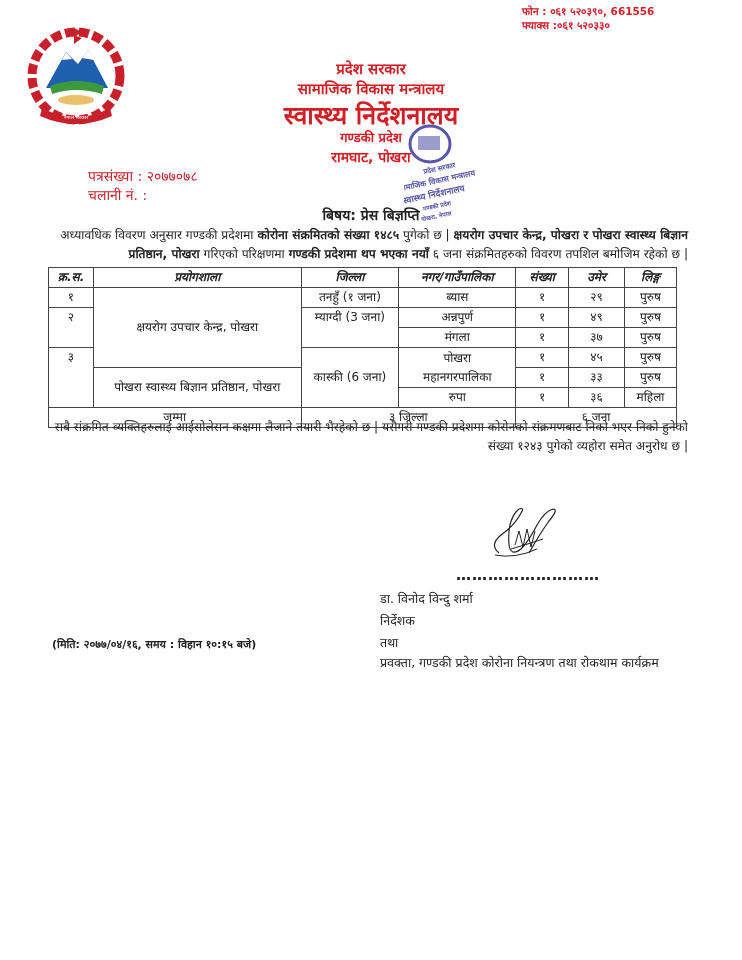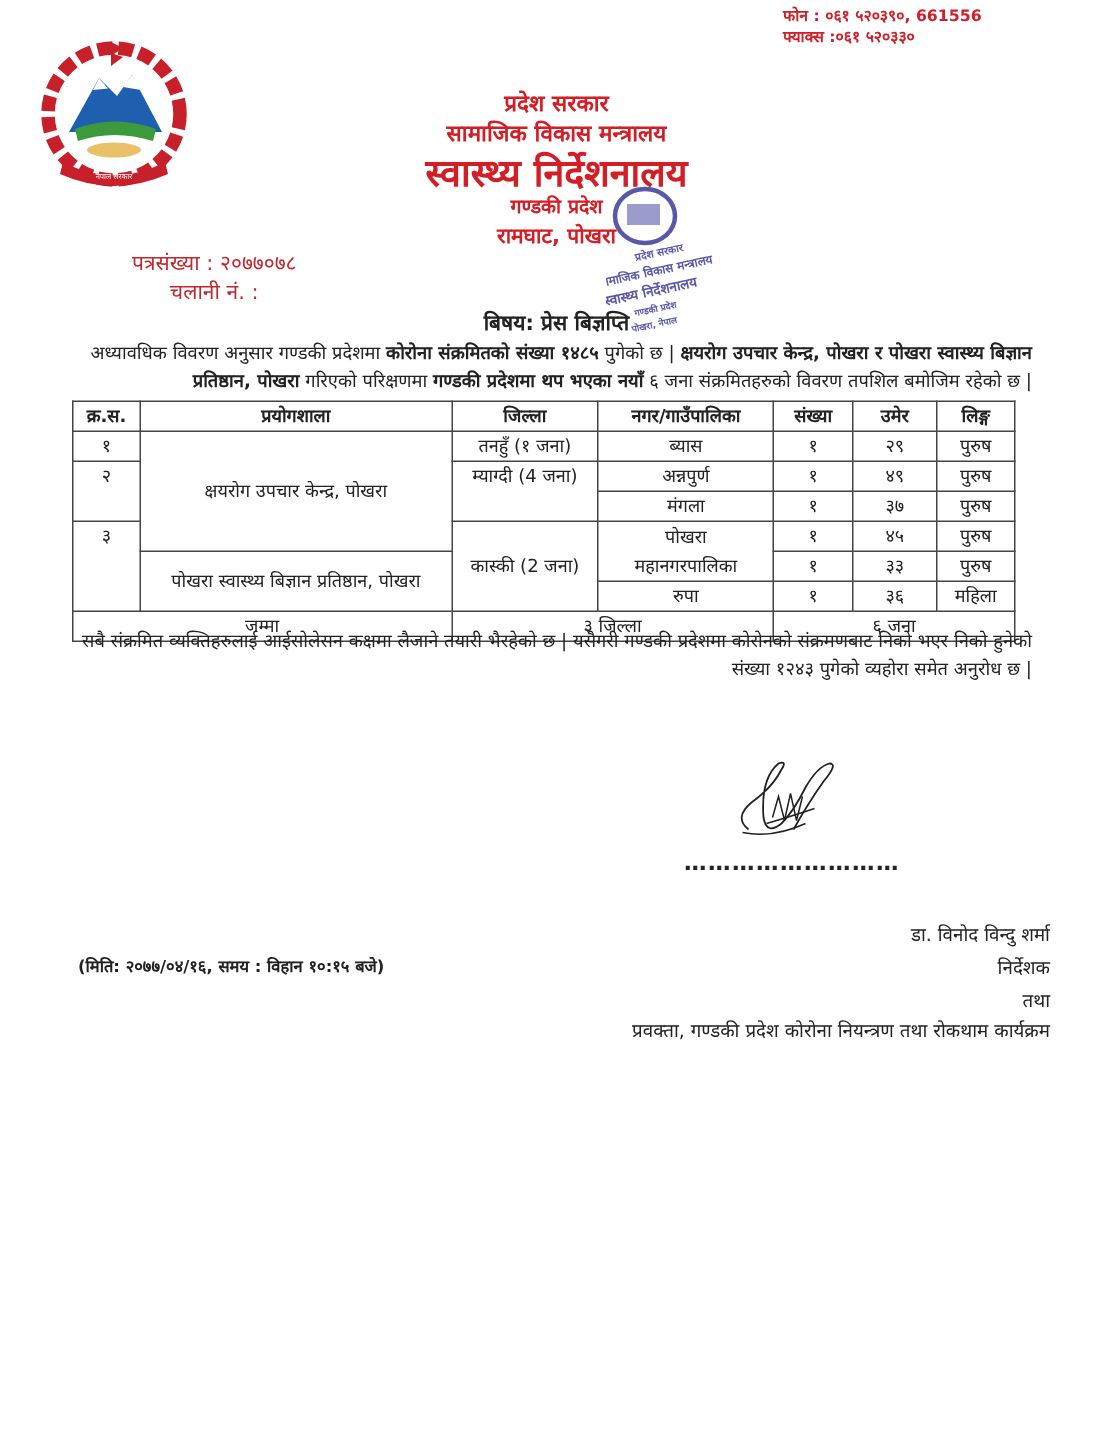--- a/index.html
+++ b/index.html
@@ -9,33 +9,33 @@
   .contact { left:522px; top:4px; color:#d0202a; font-size:10.5px; font-weight:bold; line-height:14px; }
   .contact div { white-space:nowrap; }
   .emblem { left:22px; top:22px; width:108px; height:108px; }
   .hdr { left:0; width:742px; text-align:center; color:#d41e26; font-weight:bold; white-space:nowrap; }
   .h1 { top:58px; font-size:15px; }
   .h2 { top:78px; font-size:15px; }
   .h3 { top:97px; font-size:25px; }
   .h4 { top:128px; font-size:13px; }
   .h5 { top:147px; font-size:14px; }
   .refs { left:88px; top:167px; color:#c1272d; font-size:14px; line-height:19px; }
-  .refs div { white-space:nowrap;text-align:center; }
+  .refs div { white-space:nowrap; }
   .stamp { left:404px; top:122px; width:80px; height:110px; }
   .subject { left:0; width:742px; top:205px; text-align:center; font-size:14px; font-weight:bold; color:#222; }
   .para { left:48px; width:640px; font-size:12.2px; line-height:19px; color:#222;text-align:right; }
   .p1 { top:226px; }
   .para b { font-weight:bold; }
   table.data { position:absolute; left:48px; top:267px; width:629px; border-collapse:collapse; font-size:12px; color:#222; }
   table.data td, table.data th { border:1px solid #444; text-align:center; padding:0; height:19px; line-height:19px; }
-  table.data th { font-weight:bold; }
+  table.data th { font-weight:bold;font-style:italic; }
   .p2 { top:418px; }
   .sig { left:485px; top:505px; width:80px; height:60px; }
   .dots { left:456px; top:566px; width:146px; font-size:15px; letter-spacing:1px; color:#222; font-weight:bold; white-space:nowrap; }
-  .signer { left:380px; width:320px; text-align:right; font-size:12.5px; line-height:22px; color:#222;margin-top:24px; }
+  .signer { left:380px; width:320px; text-align:left; font-size:12.5px; line-height:22px; color:#222; }
   .s1 { top:588px; } .s2 { top:610px; } .s3 { top:632px; } .s4 { top:652px; }
   .date { left:52px; top:636px; font-size:11px; font-weight:bold; color:#222; white-space:nowrap; }
 </style>
 </head>
 <body>
 
 <div class="abs contact">
   <div>फोन : ०६१ ५२०३९०, 661556</div>
   <div>फ्याक्स :०६१ ५२०३३०</div>
 </div>
@@ -110,35 +110,35 @@
     <td>१</td>
     <td rowspan="4">क्षयरोग उपचार केन्द्र, पोखरा</td>
     <td>तनहुँ (१ जना)</td>
     <td>ब्यास</td>
     <td>१</td>
     <td>२९</td>
     <td>पुरुष</td>
   </tr>
   <tr>
     <td rowspan="2" style="vertical-align:top">२</td>
-    <td rowspan="2" style="vertical-align:top">म्याग्दी (4 जना)</td>
+    <td rowspan="2" style="vertical-align:top">म्याग्दी (3 जना)</td>
     <td>अन्नपुर्ण</td>
     <td>१</td>
     <td>४९</td>
     <td>पुरुष</td>
   </tr>
   <tr>
     <td>मंगला</td>
     <td>१</td>
     <td>३७</td>
     <td>पुरुष</td>
   </tr>
   <tr>
     <td rowspan="3" style="vertical-align:top">३</td>
-    <td rowspan="3">कास्की (2 जना)</td>
+    <td rowspan="3">कास्की (6 जना)</td>
     <td rowspan="2" style="line-height:19px;">
           <div>पोखरा</div>
           <div>महानगरपालिका</div>
         </td>
     <td>१</td>
     <td>४५</td>
     <td>पुरुष</td>
   </tr>
   <tr>
     <td rowspan="2">पोखरा स्वास्थ्य बिज्ञान प्रतिष्ठान, पोखरा</td>

